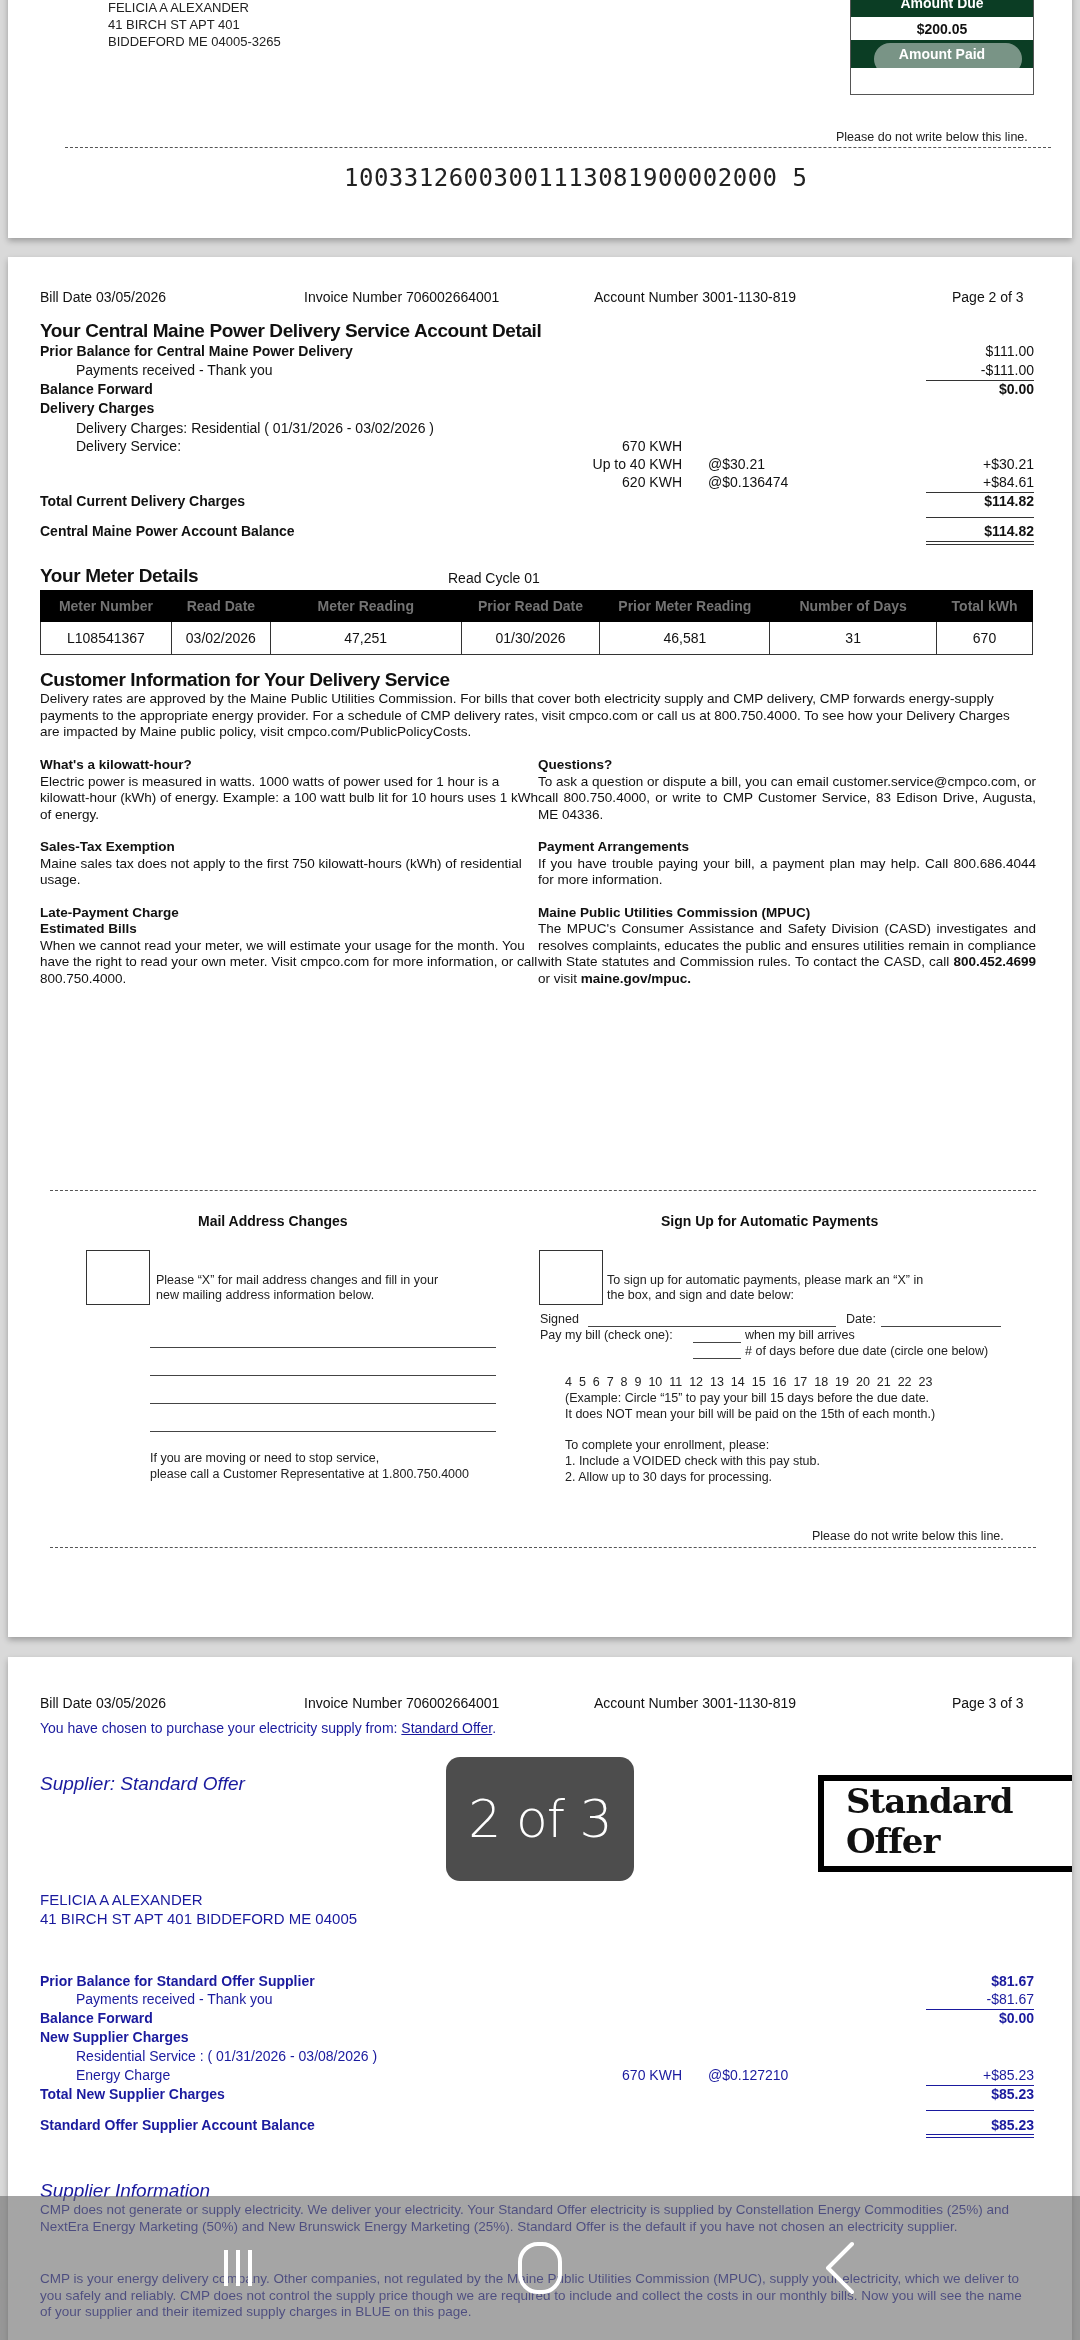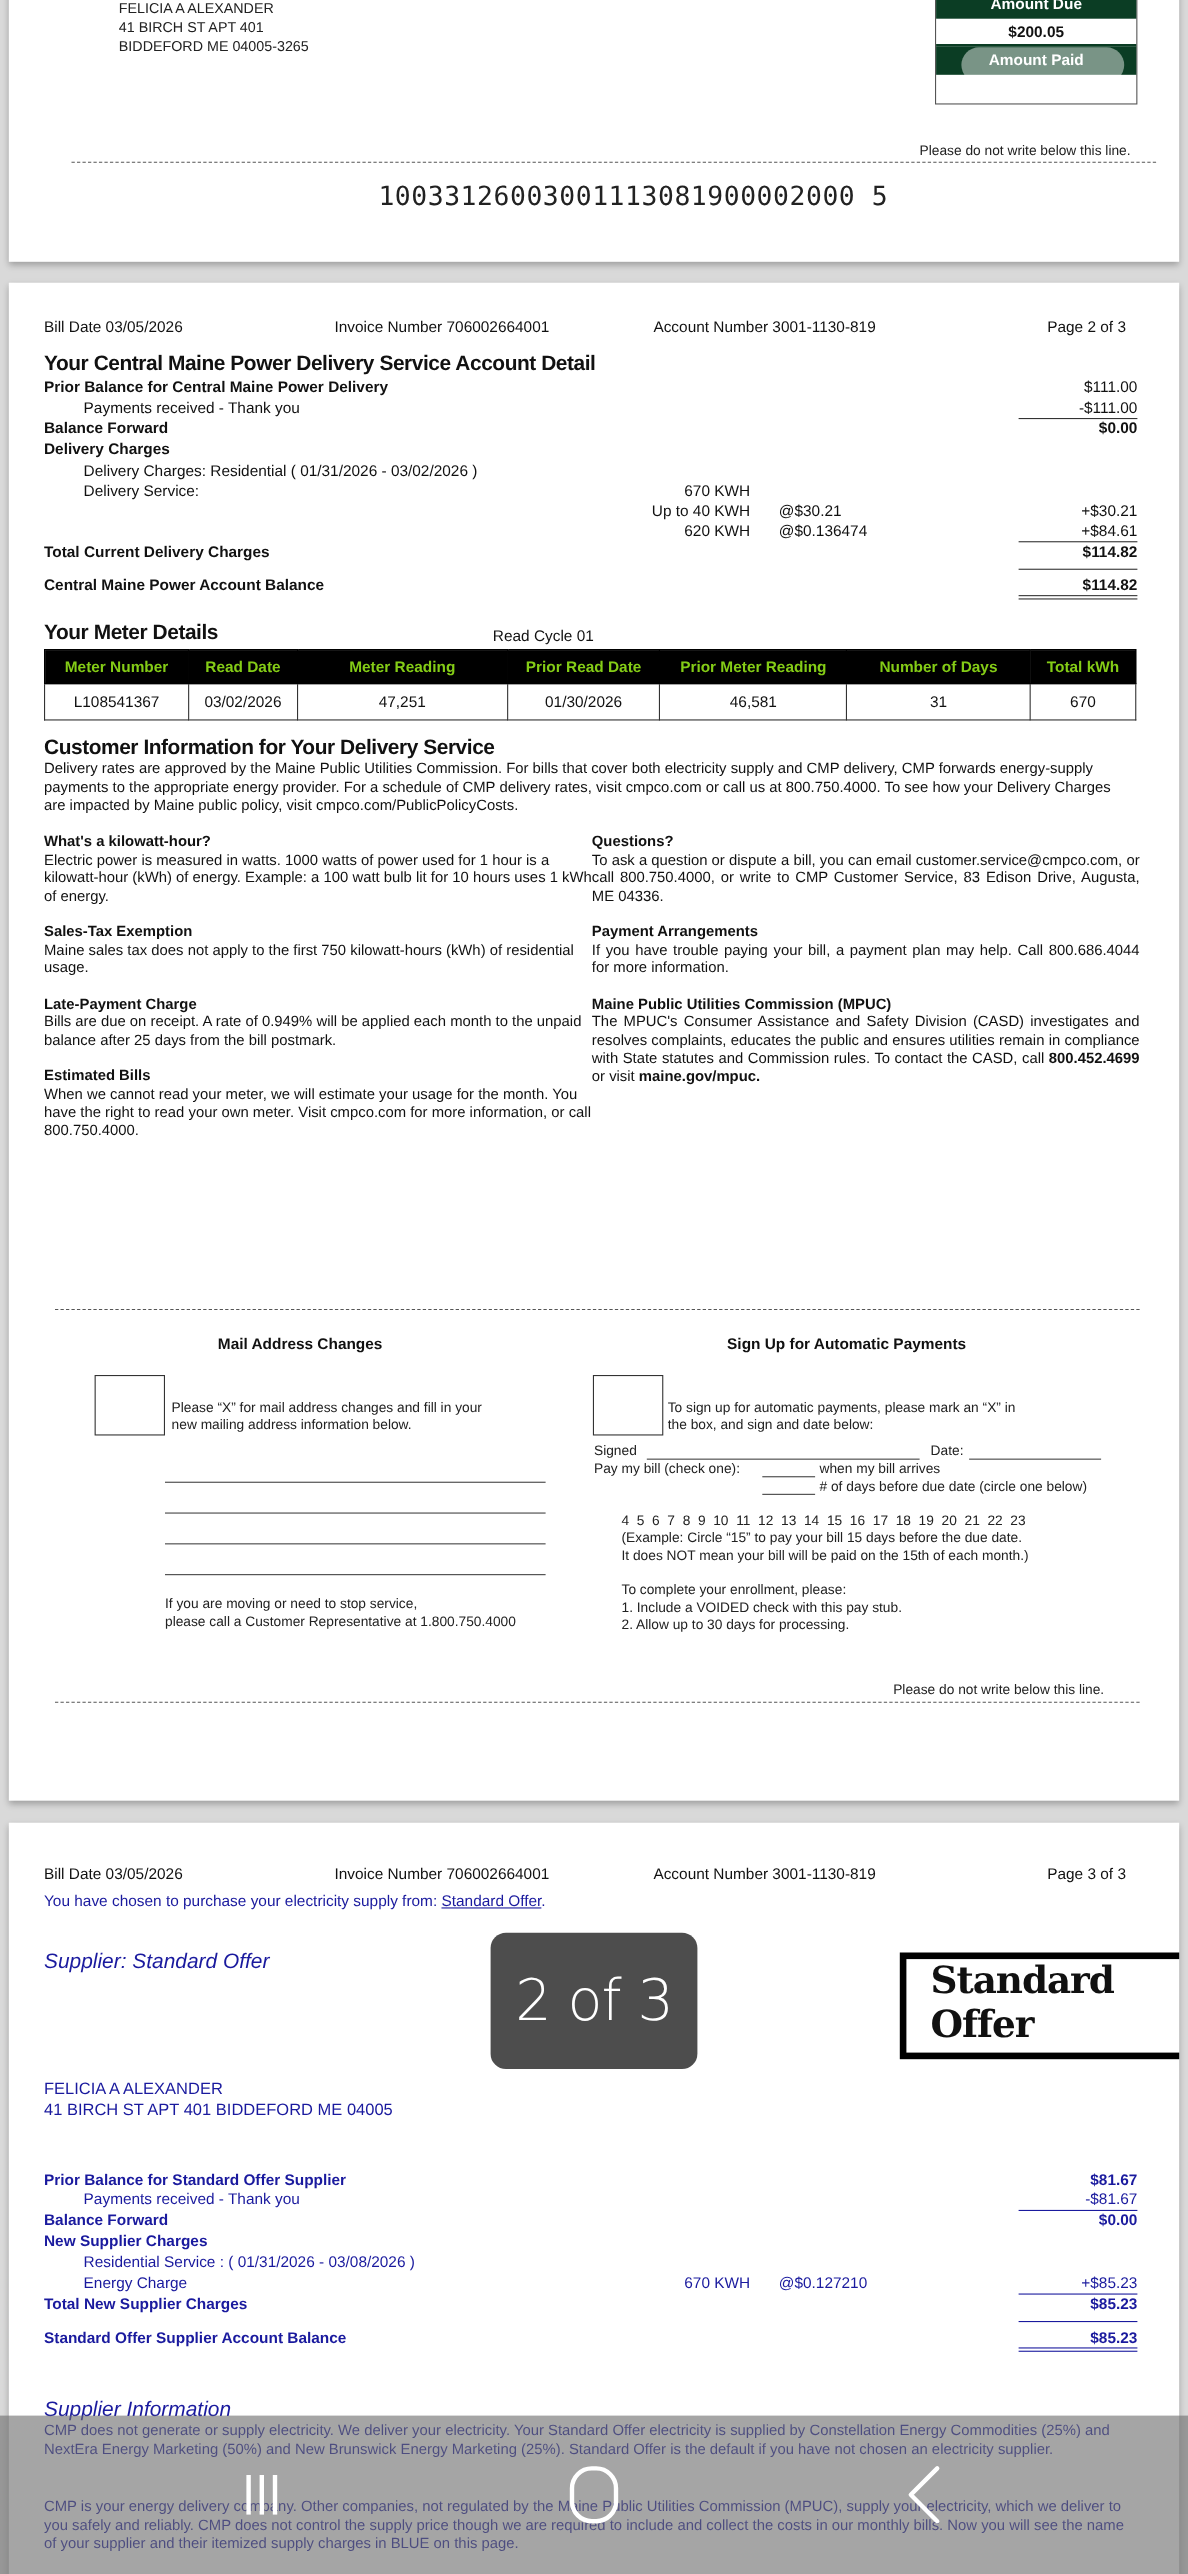--- a/index.html
+++ b/index.html
@@ -24,21 +24,21 @@
   #p2 { top: 257px; height: 1380px; }
   .hdr-line { font-size: 14px; color: #111; }
   .h-big { font-size: 19px; font-weight: bold; letter-spacing: -0.4px; }
   .lbl-b { font-size: 14px; font-weight: bold; }
   .lbl { font-size: 14px; }
   .num { font-size: 14px; text-align: right; }
   .uline { position: absolute; border-top: 1.5px solid #333; }
   .dline { position: absolute; border-top: 1.5px solid #333; border-bottom: 1.5px solid #333; height: 4px; }
 
   .meter-tbl { position: absolute; left: 32px; top: 333px; width: 993px; border-collapse: collapse; font-size: 14px; }
-  .meter-tbl th { background: #000; color: #84cc16; height: 31px; font-weight: bold; text-align: center; border: 1px solid #000; padding: 0 4px; margin-top: 32px; }
+  .meter-tbl th { background: #000; color: #737373; height: 31px; font-weight: bold; text-align: center; border: 1px solid #000; padding: 0 4px; margin-top: 32px; }
   .meter-tbl td { height: 33px; text-align: center; border: 1px solid #333; }
 
   .para { font-size: 13.5px; line-height: 16.5px; color: #111; white-space: normal; }
   .para-j { text-align: justify; }
   .ph { font-size: 13.5px; font-weight: bold; line-height: 16.5px; }
 
   .chk { position: absolute; border: 1.5px solid #333; width: 64px; height: 55px; }
   .wline { position: absolute; border-top: 1.5px solid #444; }
   .small { font-size: 12.5px; line-height: 15px; color: #222; }
 
@@ -146,21 +146,20 @@
 
   <div class="abs h-big" style="left:32px;top:412px;">Customer Information for Your Delivery Service</div>
   <div class="abs para" style="left:32px;top:434px;width:990px;">Delivery rates are approved by the Maine Public Utilities Commission. For bills that cover both electricity supply and CMP delivery, CMP forwards energy-supply payments to the appropriate energy provider. For a schedule of CMP delivery rates, visit cmpco.com or call us at 800.750.4000. To see how your Delivery Charges are impacted by Maine public policy, visit cmpco.com/PublicPolicyCosts.</div>
 
   <div class="abs" style="left:32px;top:500px;width:498px;white-space:normal;">
     <div class="ph">What's a kilowatt-hour?</div>
     <div class="para" style="margin-bottom:16px;">Electric power is measured in watts. 1000 watts of power used for 1 hour is a kilowatt-hour (kWh) of energy. Example: a 100 watt bulb lit for 10 hours uses 1 kWh of energy.</div>
     <div class="ph">Sales-Tax Exemption</div>
     <div class="para" style="margin-bottom:16px;">Maine sales tax does not apply to the first 750 kilowatt-hours (kWh) of residential usage.</div>
     <div class="ph">Late-Payment Charge</div>
-    <div class="para" style="margin-bottom:16px;">Bills are due on receipt. A rate of 0.949% will be applied each month to the unpaid balance after 25 days from the bill postmark.</div>
     <div class="ph">Estimated Bills</div>
     <div class="para">When we cannot read your meter, we will estimate your usage for the month. You have the right to read your own meter. Visit cmpco.com for more information, or call 800.750.4000.</div>
   </div>
 
   <div class="abs" style="left:530px;top:500px;width:498px;white-space:normal;">
     <div class="ph">Questions?</div>
     <div class="para para-j" style="margin-bottom:16px;">To ask a question or dispute a bill, you can email customer.service@cmpco.com, or call 800.750.4000, or write to CMP Customer Service, 83 Edison Drive, Augusta, ME 04336.</div>
     <div class="ph">Payment Arrangements</div>
     <div class="para para-j" style="margin-bottom:16px;">If you have trouble paying your bill, a payment plan may help. Call 800.686.4044 for more information.</div>
     <div class="ph">Maine Public Utilities Commission (MPUC)</div>

